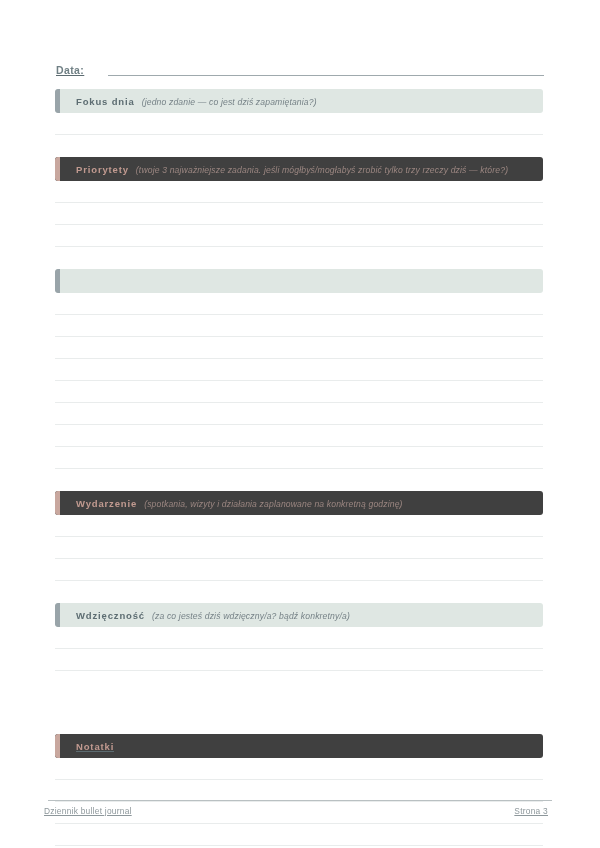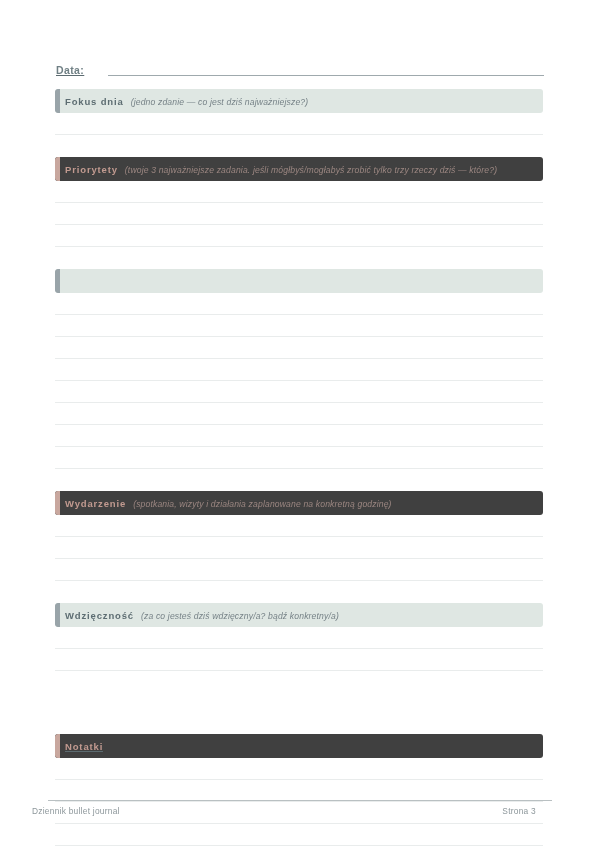--- a/index.html
+++ b/index.html
@@ -65,21 +65,21 @@
     overflow: hidden;
     box-sizing: border-box;
   }
   .bar .accent {
     position: absolute;
     left: 0; top: 0; bottom: 0;
     width: 5px;
     border-radius: 2px 0 0 2px;
   }
   .bar .txt {
-    padding-left: 10px;
+    padding-left: 21px;
     display: flex;
     align-items: baseline;
     gap: 7px;
     white-space: nowrap;
     overflow: hidden;
   }
   .bar .title {
     font-size: 9.5px;
     font-weight: bold;
     letter-spacing: 0.85px;
@@ -114,48 +114,49 @@
   .footer-rule {
     position: absolute;
     left: 48px;
     top: 800px;
     width: 504px;
     border-bottom: 1px solid #b9c0c2;
     height: 0;
   }
   .footer {
     position: absolute;
-    left: 32px;
+    left: 44px;
     top: 806px;
     width: 504px;
     display: flex;
     justify-content: space-between;
     align-items: center;
     font-size: 8.4px;
     color: #8d979b;
     letter-spacing: 0.25px;
+    text-decoration: underline;
   }
 </style>
 </head>
 <body>
 
 <div class="page">
 
   <div class="date-row">
     <span class="date-label">Data:</span>
     <span class="date-rule"></span>
   </div>
 
   <div id="sections-root">
       <div class="section v-green" style="top: 89px;">
         <div class="bar">
           <span class="accent"></span>
           <span class="txt">
             <span class="title">Fokus dnia</span>
-            <span class="hint">(jedno zdanie — co jest dziś najważniejsze?)</span>
+            <span class="hint">(jedno zdanie — co jest dziś zapamiętania?)</span>
           </span>
         </div>
         <div class="lines">
           <div class="rule-line"></div>
         </div>
       </div>
       <div class="section v-pink" style="top: 157px;">
         <div class="bar">
           <span class="accent"></span>
           <span class="txt">

